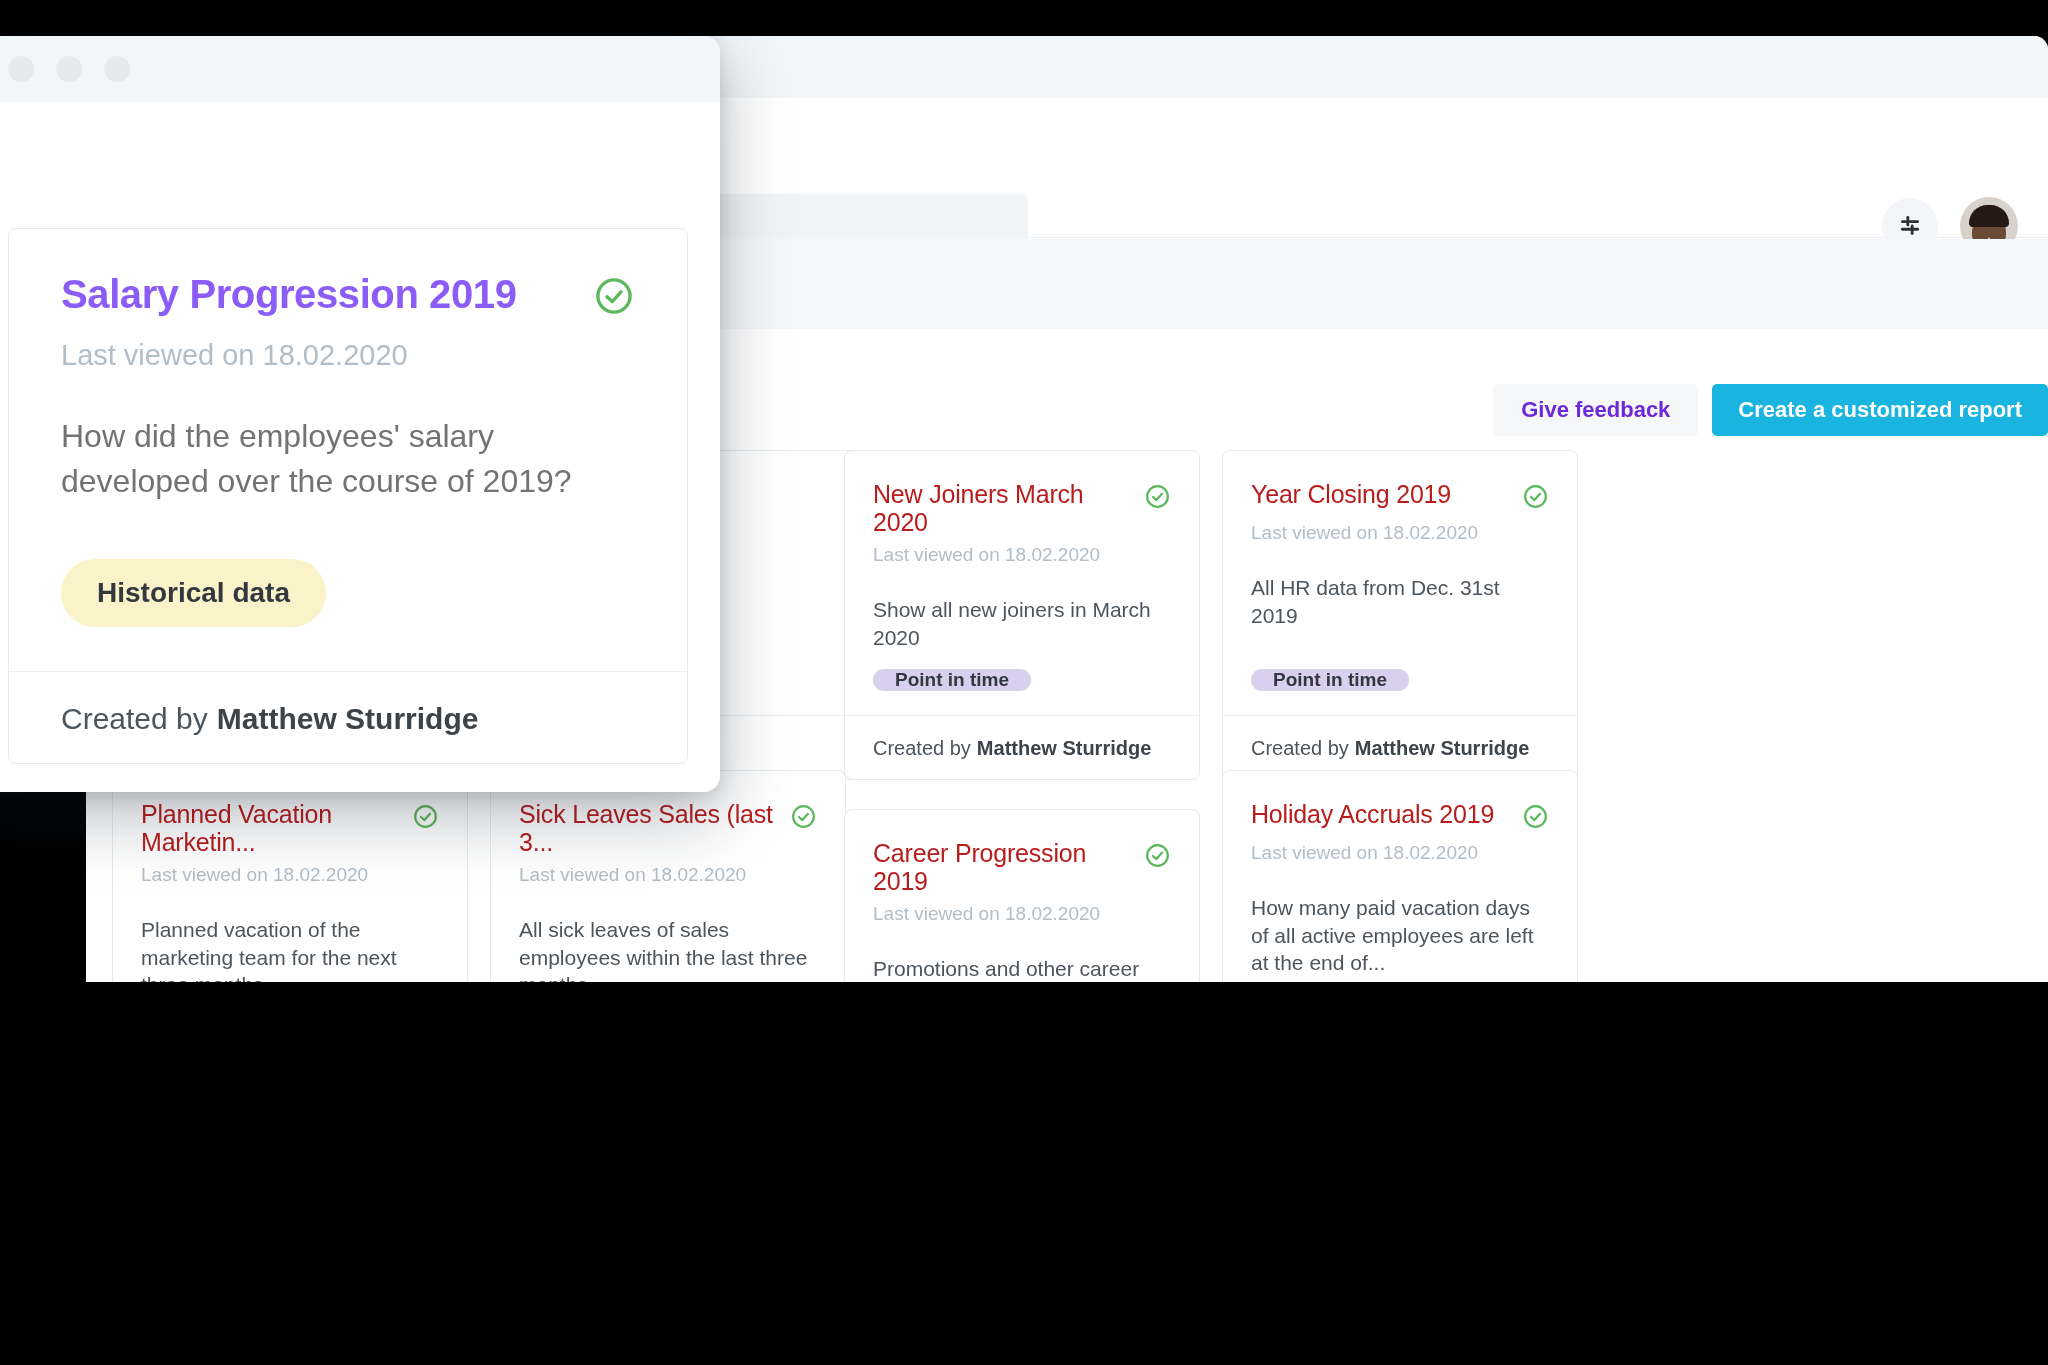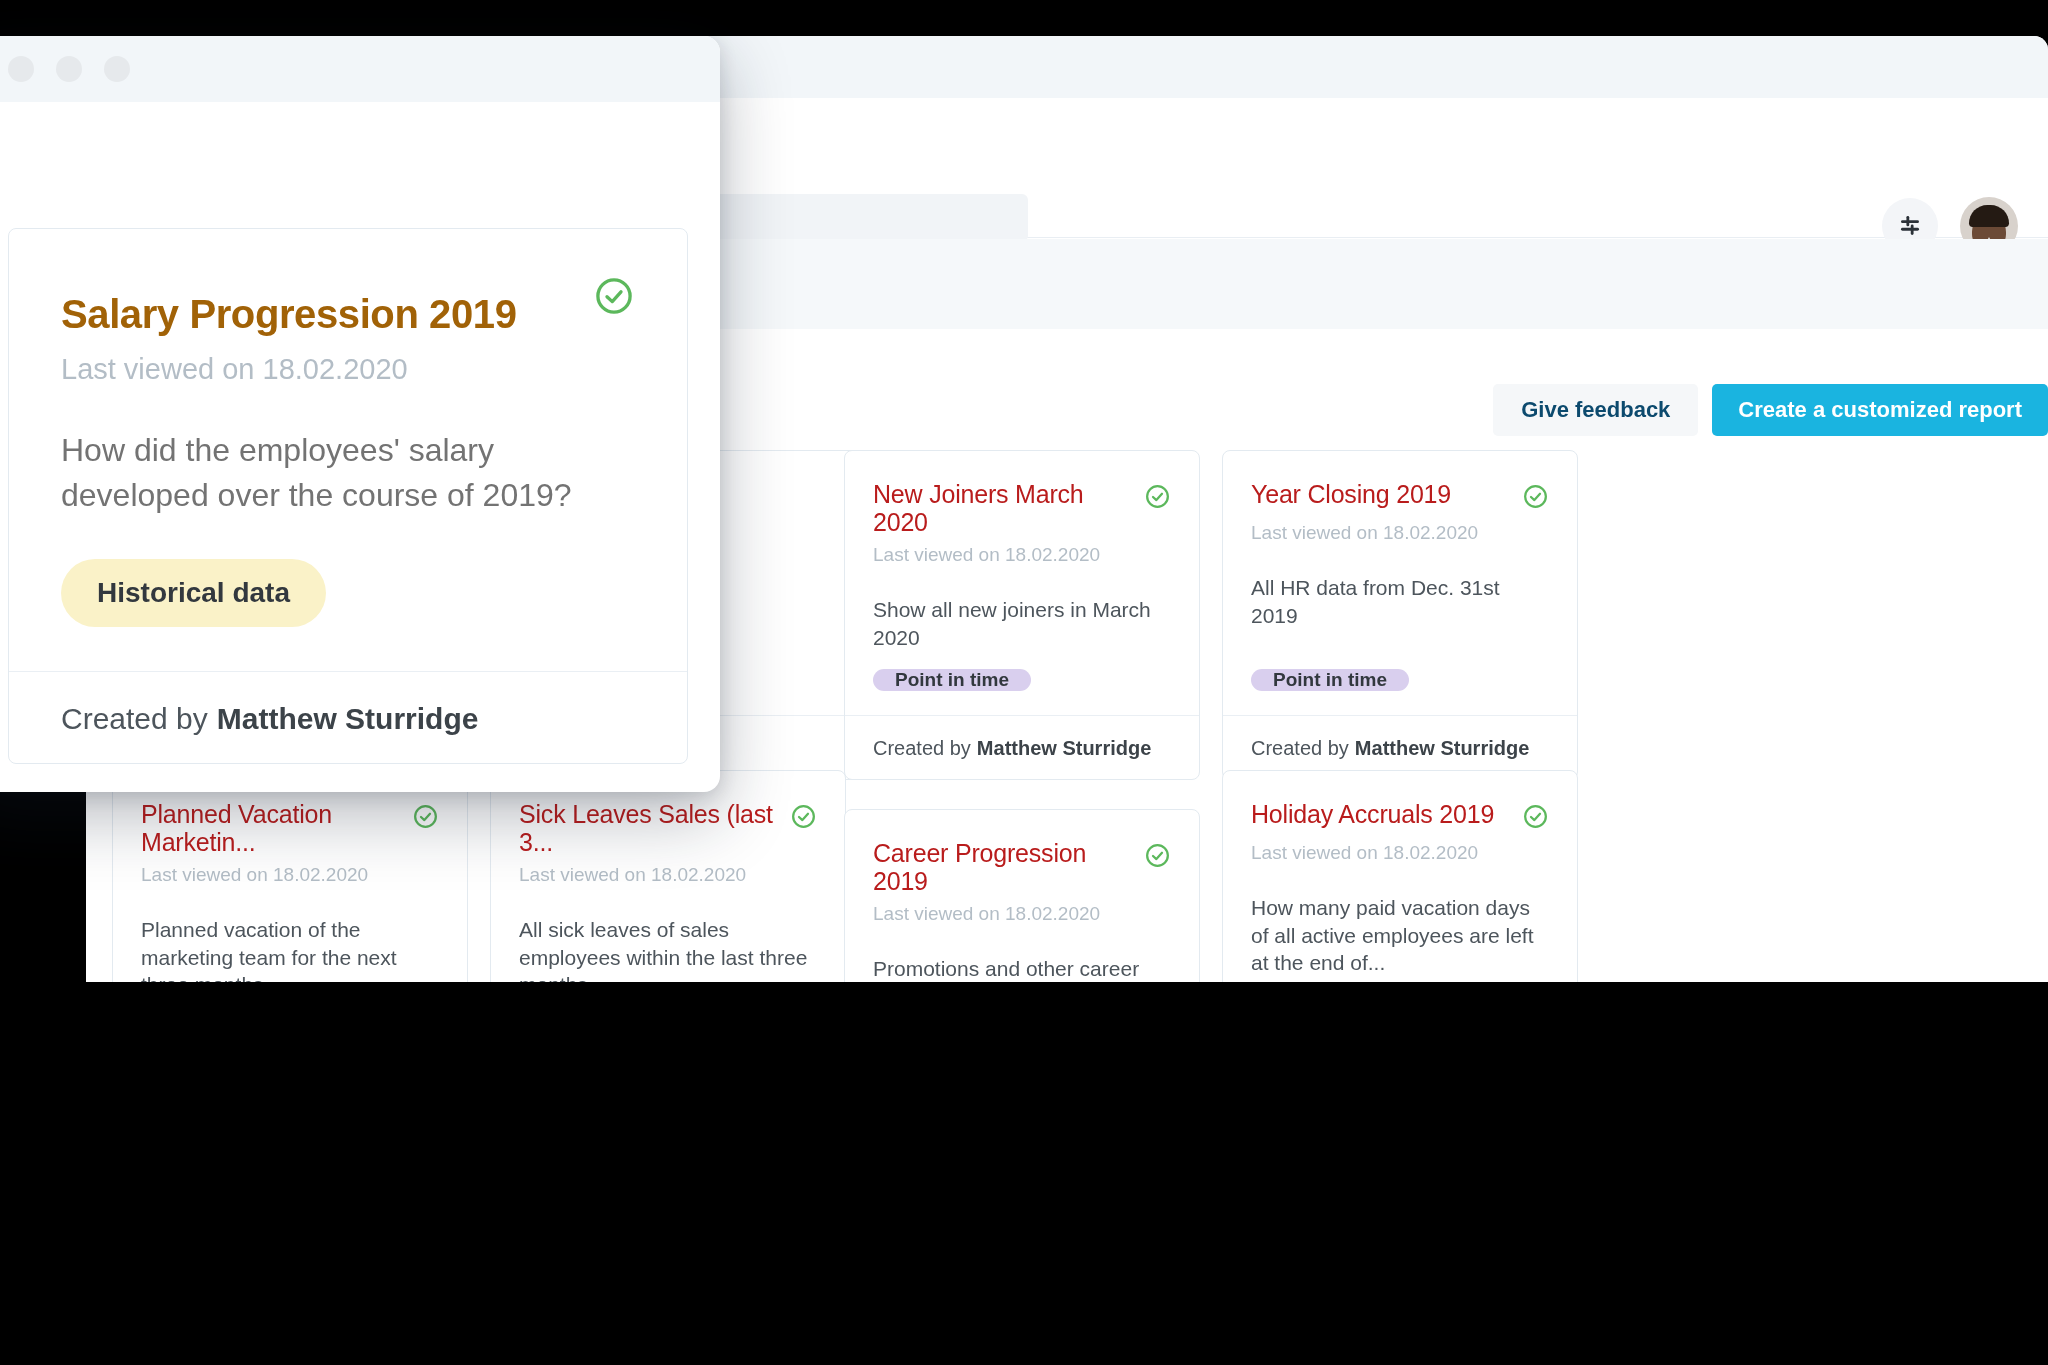--- a/index.html
+++ b/index.html
@@ -133,21 +133,21 @@
     align-items: center;
     gap: 0;
   }
 
   #give-feedback {
     height: 52px;
     padding: 0 28px;
     background: #f5f7f9;
     border: none;
     border-radius: 5px;
-    color: #0c4a6e;
+    color: #6d28d9;
     font-size: 22px;
     font-weight: bold;
     font-family: "Liberation Sans", sans-serif;
     display: flex;
     align-items: center;
     margin-right: 14px;
   }
 
   #create-report {
     height: 52px;
@@ -291,24 +291,23 @@
 
   #overlay-title-row {
     display: flex;
     align-items: flex-start;
     justify-content: space-between;
   }
 
   #overlay-title {
     font-size: 40px;
     font-weight: bold;
-    color: #a16207;
+    color: #8b5cf6;
     letter-spacing: -0.4px;
     line-height: 1.05;
-    margin-top: 20px;
   }
 
   #overlay-meta {
     margin-top: 18px;
     font-size: 29px;
     color: #b3bdc6;
   }
 
   #overlay-desc {
     margin-top: 42px;

